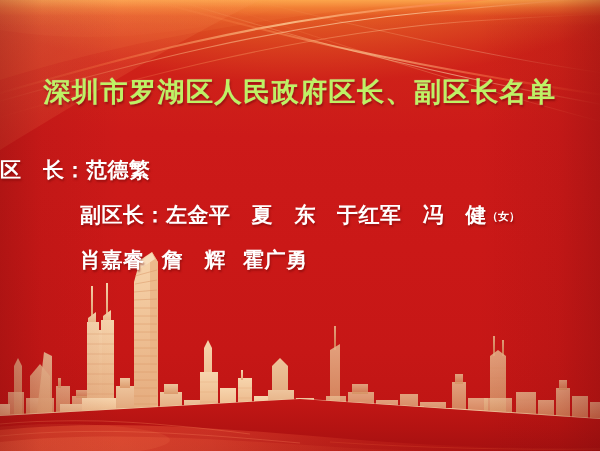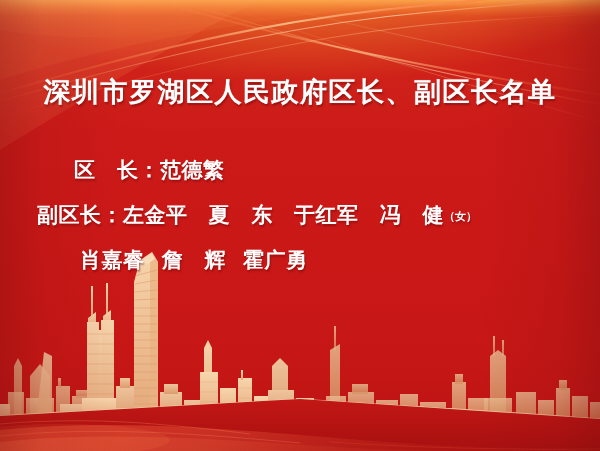--- a/index.html
+++ b/index.html
@@ -74,21 +74,21 @@
     position: absolute;
     inset: 0;
     z-index: 10;
   }
   .title {
     position: absolute;
     top: 74px;
     left: 0;
     width: 600px;
     text-align: center;
-    color: #ffffff;
+    color: #bef264;
     font-size: 27px;
     font-weight: bold;
     letter-spacing: 1.5px;
     white-space: nowrap;
     text-shadow: 1px 2px 2px rgba(110,8,8,0.55),
                  0 0 1px rgba(255,255,255,0.5);
   }
   .body-block {
     position: absolute;
     top: 148px;
@@ -98,22 +98,22 @@
   .line {
     color: #ffffff;
     font-size: 21px;
     font-weight: bold;
     letter-spacing: 0.5px;
     white-space: nowrap;
     text-shadow: 1px 2px 2px rgba(110,8,8,0.5);
     height: 45px;
     line-height: 45px;
   }
-  .line.l1 { padding-left: 74px; }
-  .line.l2 { padding-left: 37px; }
+  .line.l1 { }
+  .line.l2 { padding-left: 80px; }
   .line.l3 { padding-left: 80px; }
 
   .label-spaced {
     letter-spacing: 0.5px;
   }
   .gap-name { display: inline-block; width: 21px; }
   .gap-name-sm { display: inline-block; width: 17px; }
   .note-f {
     font-size: 11px;
     font-weight: bold;

